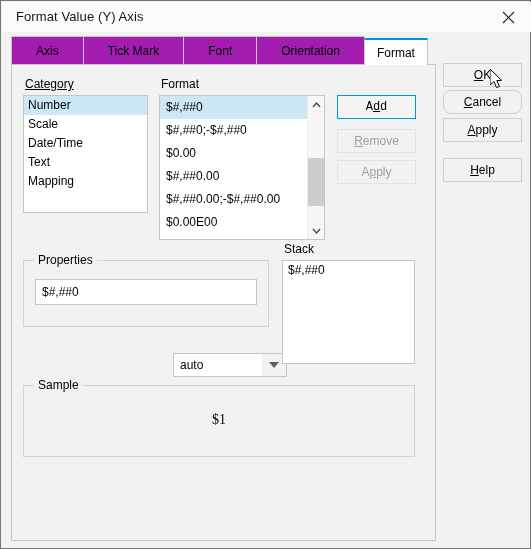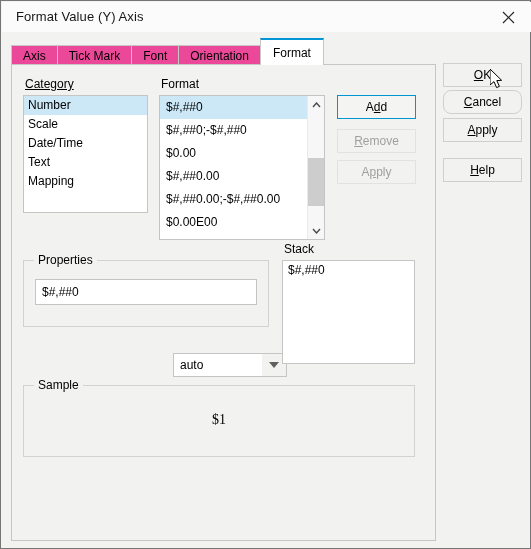--- a/index.html
+++ b/index.html
@@ -57,27 +57,27 @@
   
   .tabstrip {
     position: absolute;
     left: 10px;
     top: 38px;
     height: 26px;
     display: flex;
     align-items: flex-end;
   }
   .tab {
-    height: 20px;
-    box-sizing: border-box;
-    padding: 0 11px;
+    height: 29px;
+    box-sizing: border-box;
+    padding: 0 24px;
     display: flex;
     align-items: center;
     justify-content: center;
-    background: #ec4899;
+    background: #a21caf;
     border: 1px solid #c6c6c6;
     border-bottom: none;
     font-size: 12px;
     color: #000;
     white-space: nowrap;
     margin-right: -1px;
     position: relative;
     cursor: default;
   }
   .tab.selected {
@@ -216,21 +216,21 @@
     border: 1px solid #0096d6;
     background: #f4f4f2;
   }
   .btn.disabled {
     color: #a0a0a0;
     border: 1px solid #e2e2e2;
     background: #f2f2f0;
   }
   .mn { text-decoration: underline; }
 
-  #btn-add    { left: 336px; top: 94px;  width: 79px; height: 24px; }
+  #btn-add    { left: 336px; top: 94px;  width: 79px; height: 24px; font-family: Liberation Mono, monospace; }
   #btn-remove { left: 336px; top: 128px; width: 79px; height: 24px; }
   #btn-applyl { left: 336px; top: 159px; width: 79px; height: 24px; }
 
   #btn-ok     { left: 442px; top: 62px;  width: 79px; height: 24px; }
   #btn-cancel { left: 442px; top: 89px;  width: 79px; height: 24px; border-radius: 8px; }
   #btn-apply  { left: 442px; top: 117px; width: 79px; height: 24px; }
   #btn-help   { left: 442px; top: 157px; width: 79px; height: 24px; }
 
   
   .group {

